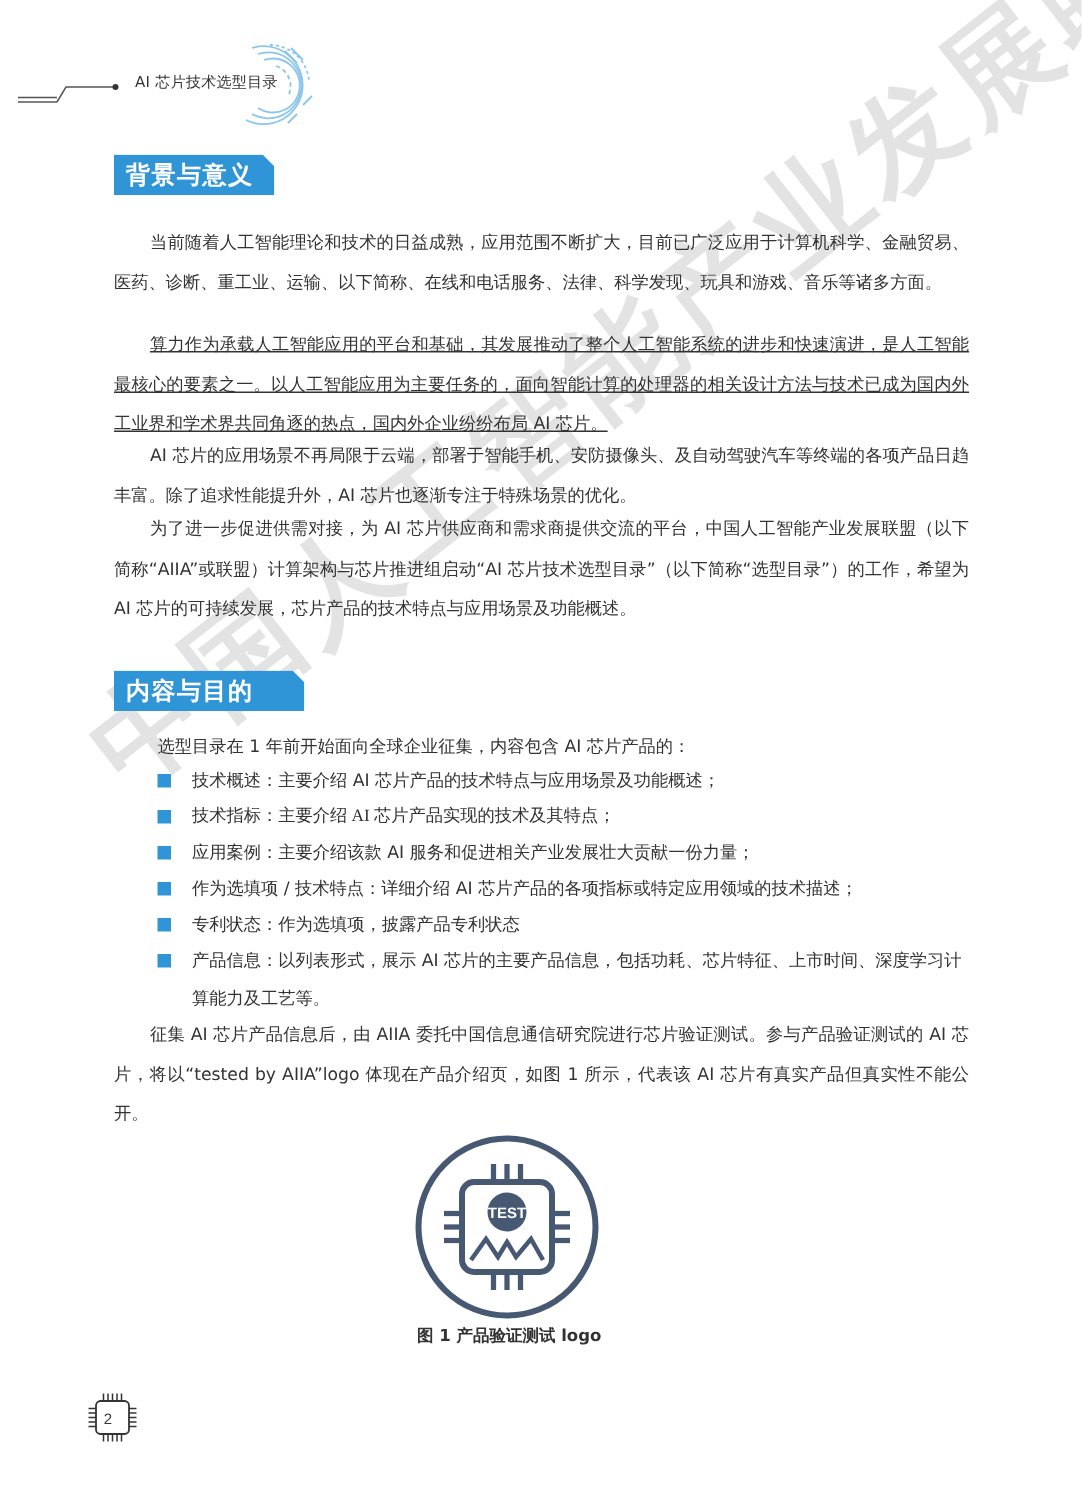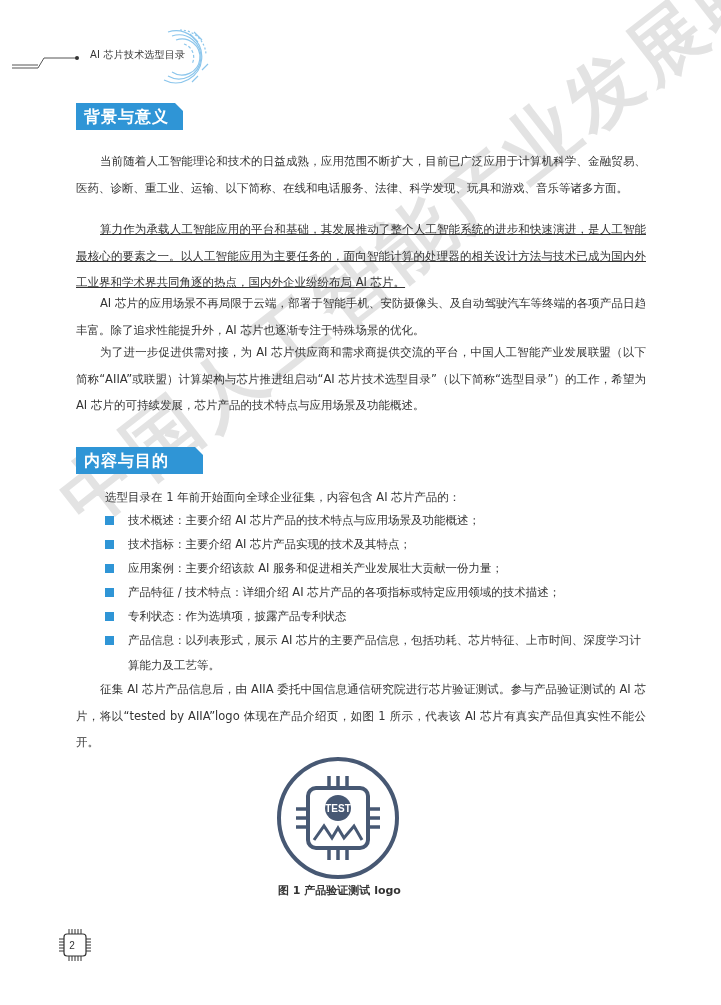--- a/index.html
+++ b/index.html
@@ -70,31 +70,31 @@
     <div class="para indent" style="top:339px;">为了进一步促进供需对接，为 AI 芯片供应商和需求商提供交流的平台，中国人工智能产业发展联盟（以下简称“AIIA”或联盟）计算架构与芯片推进组启动“AI 芯片技术选型目录”（以下简称“选型目录”）的工作，希望为 AI 芯片的可持续发展，芯片产品的技术特点与应用场景及功能概述。</div>
 
     <div class="sec-tab" style="top:447px; width:127px;">内容与目的</div>
 
     <div class="para" style="top:484px; left:105px; width:540px;">选型目录在 1 年前开始面向全球企业征集，内容包含 AI 芯片产品的：</div>
 
     <div class="bul" style="top:508px;">
       <span class="sq"></span>
       <span class="txt">技术概述：主要介绍 AI 芯片产品的技术特点与应用场景及功能概述；</span>
     </div>
-    <div class="bul" style="top:532px;">
+    <div class="bul" style="top:532px;font-family:Liberation Serif, serif;">
       <span class="sq"></span>
       <span class="txt">技术指标：主要介绍 AI 芯片产品实现的技术及其特点；</span>
     </div>
     <div class="bul" style="top:556px;">
       <span class="sq"></span>
       <span class="txt">应用案例：主要介绍该款 AI 服务和促进相关产业发展壮大贡献一份力量；</span>
     </div>
     <div class="bul" style="top:580px;">
       <span class="sq"></span>
-      <span class="txt">产品特征 / 技术特点：详细介绍 AI 芯片产品的各项指标或特定应用领域的技术描述；</span>
+      <span class="txt">作为选填项 / 技术特点：详细介绍 AI 芯片产品的各项指标或特定应用领域的技术描述；</span>
     </div>
     <div class="bul" style="top:604px;">
       <span class="sq"></span>
       <span class="txt">专利状态：作为选填项，披露产品专利状态</span>
     </div>
     <div class="bul" style="top:628px;">
       <span class="sq"></span>
       <span class="txt">产品信息：以列表形式，展示 AI 芯片的主要产品信息，包括功耗、芯片特征、上市时间、深度学习计算能力及工艺等。</span>
     </div>
 

